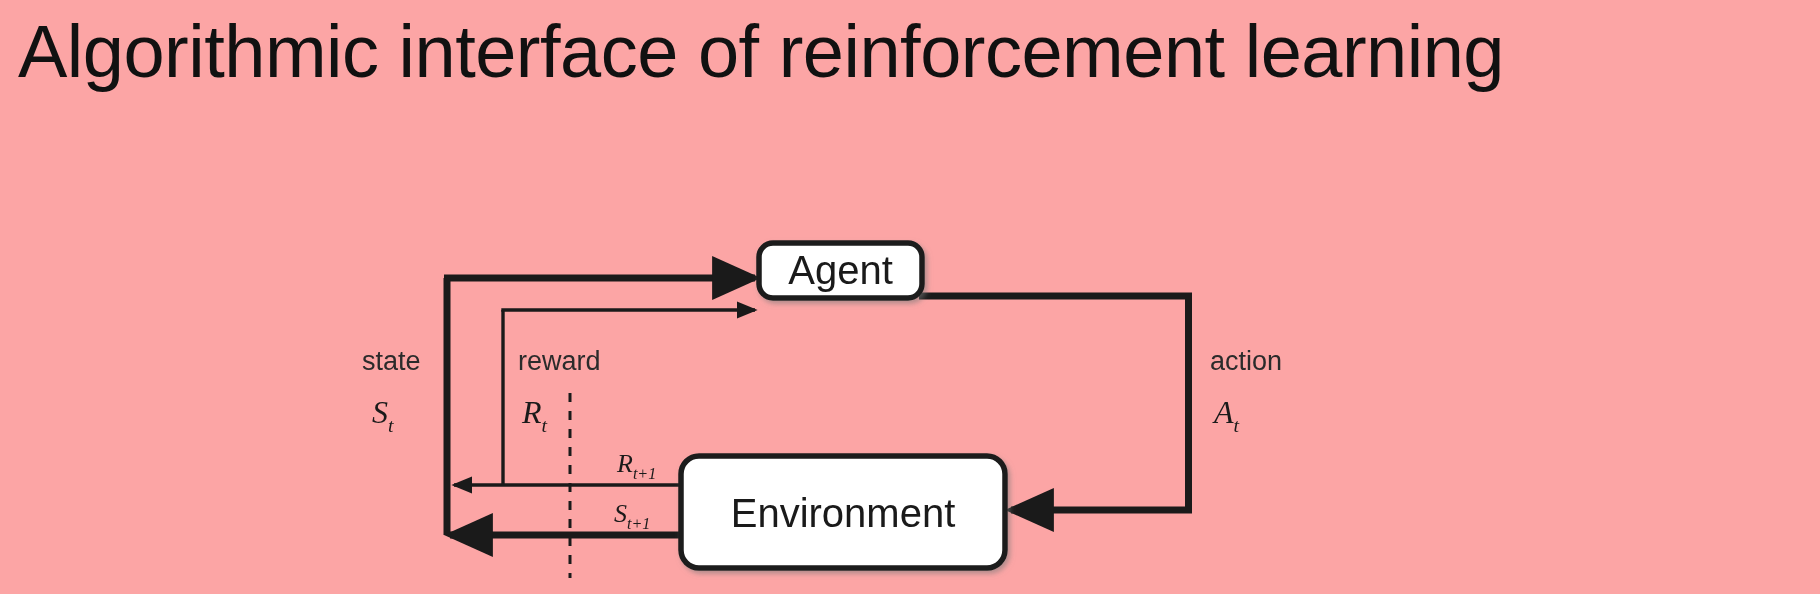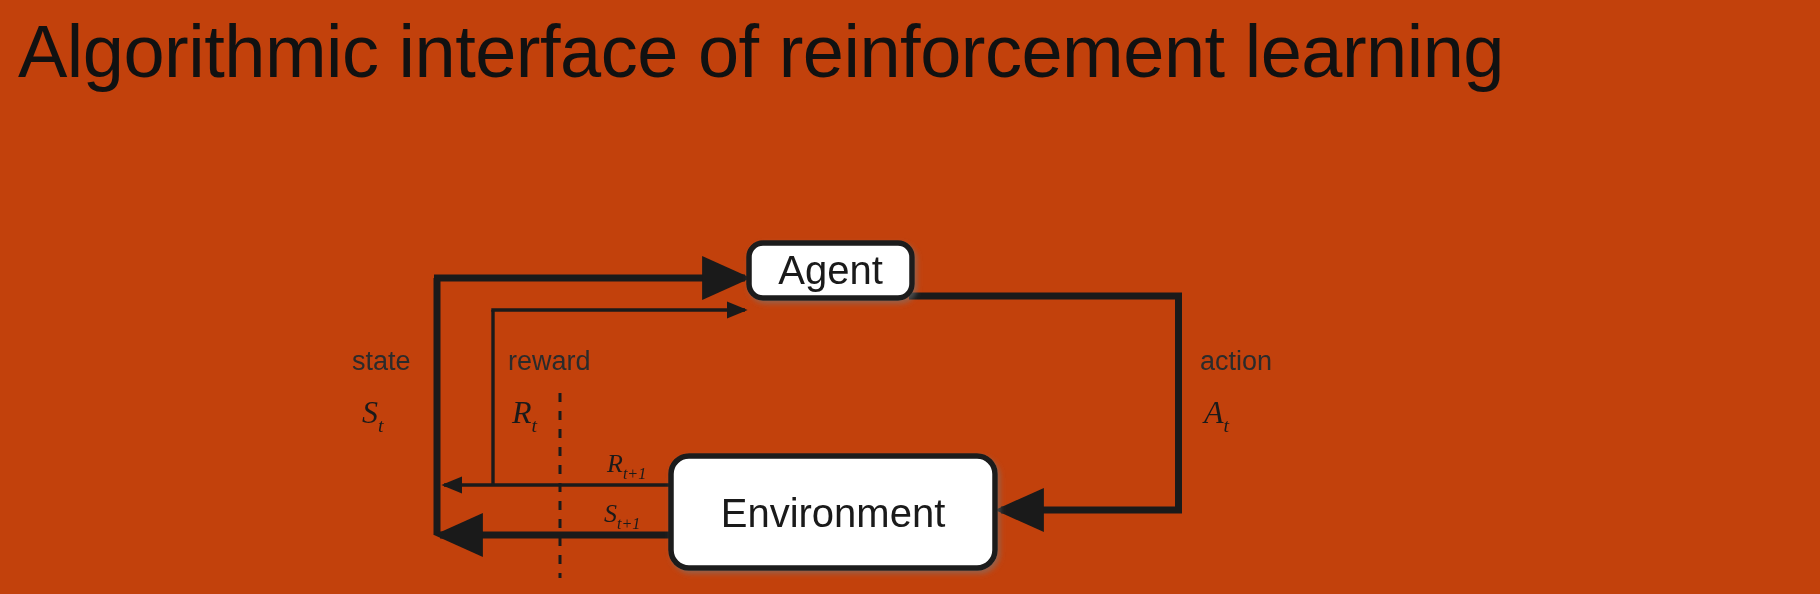--- a/index.html
+++ b/index.html
@@ -5,21 +5,21 @@
 <style>
   html, body {
     margin: 0;
     padding: 0;
     background: #ffffff;
   }
   #page {
     position: relative;
     width: 1820px;
     height: 594px;
-    background: #c2410c;
+    background: #fca5a5;
     overflow: hidden;
     font-family: "Liberation Sans", sans-serif;
   }
 
   
   #slide-title {
     position: absolute;
     left: 18px;
     top: 8px;
     width: 1790px;
@@ -28,21 +28,21 @@
     font-weight: 300;
     letter-spacing: -0.5px;
     color: #111111;
     line-height: 1.18;
     white-space: nowrap;
   }
 
   
   #diagram {
     position: absolute;
-    left: 4px;
+    left: 14px;
     top: 180px;
     width: 1400px;
     height: 414px;
   }
   #diagram svg { display: block; }
 
   
   .lbl-box {
     font-family: "Liberation Sans", sans-serif;
     font-size: 40px;

